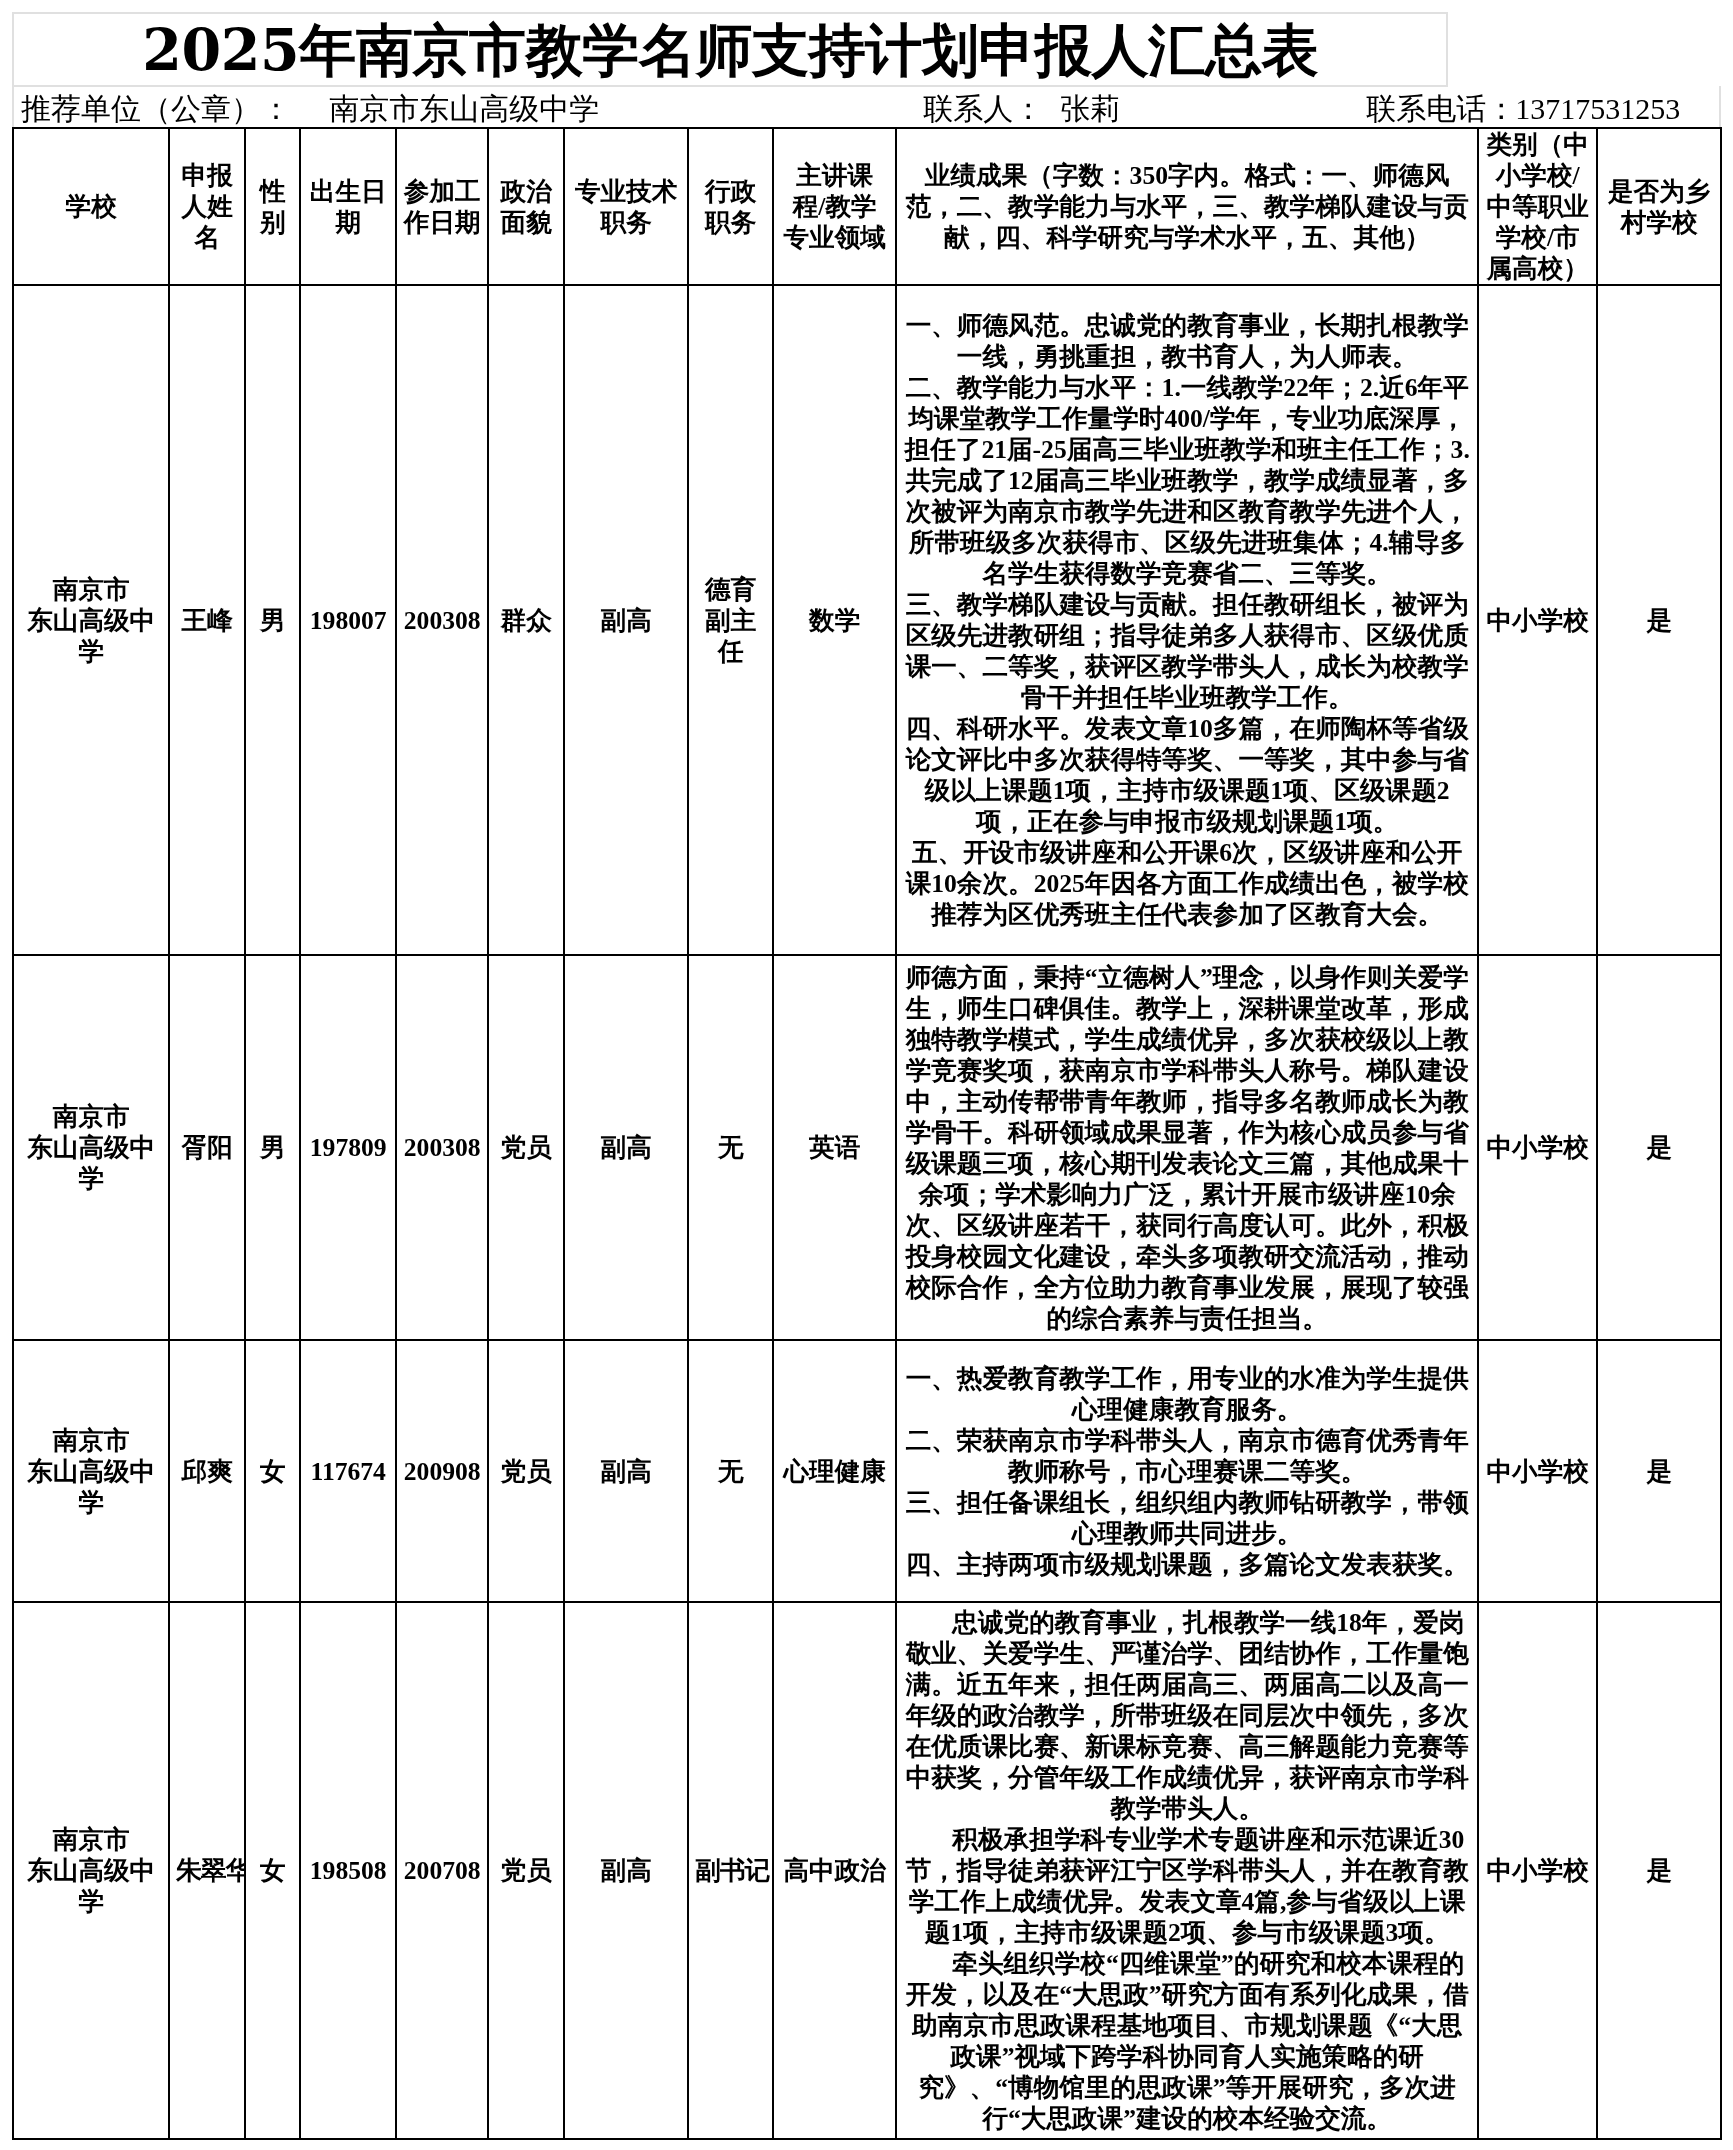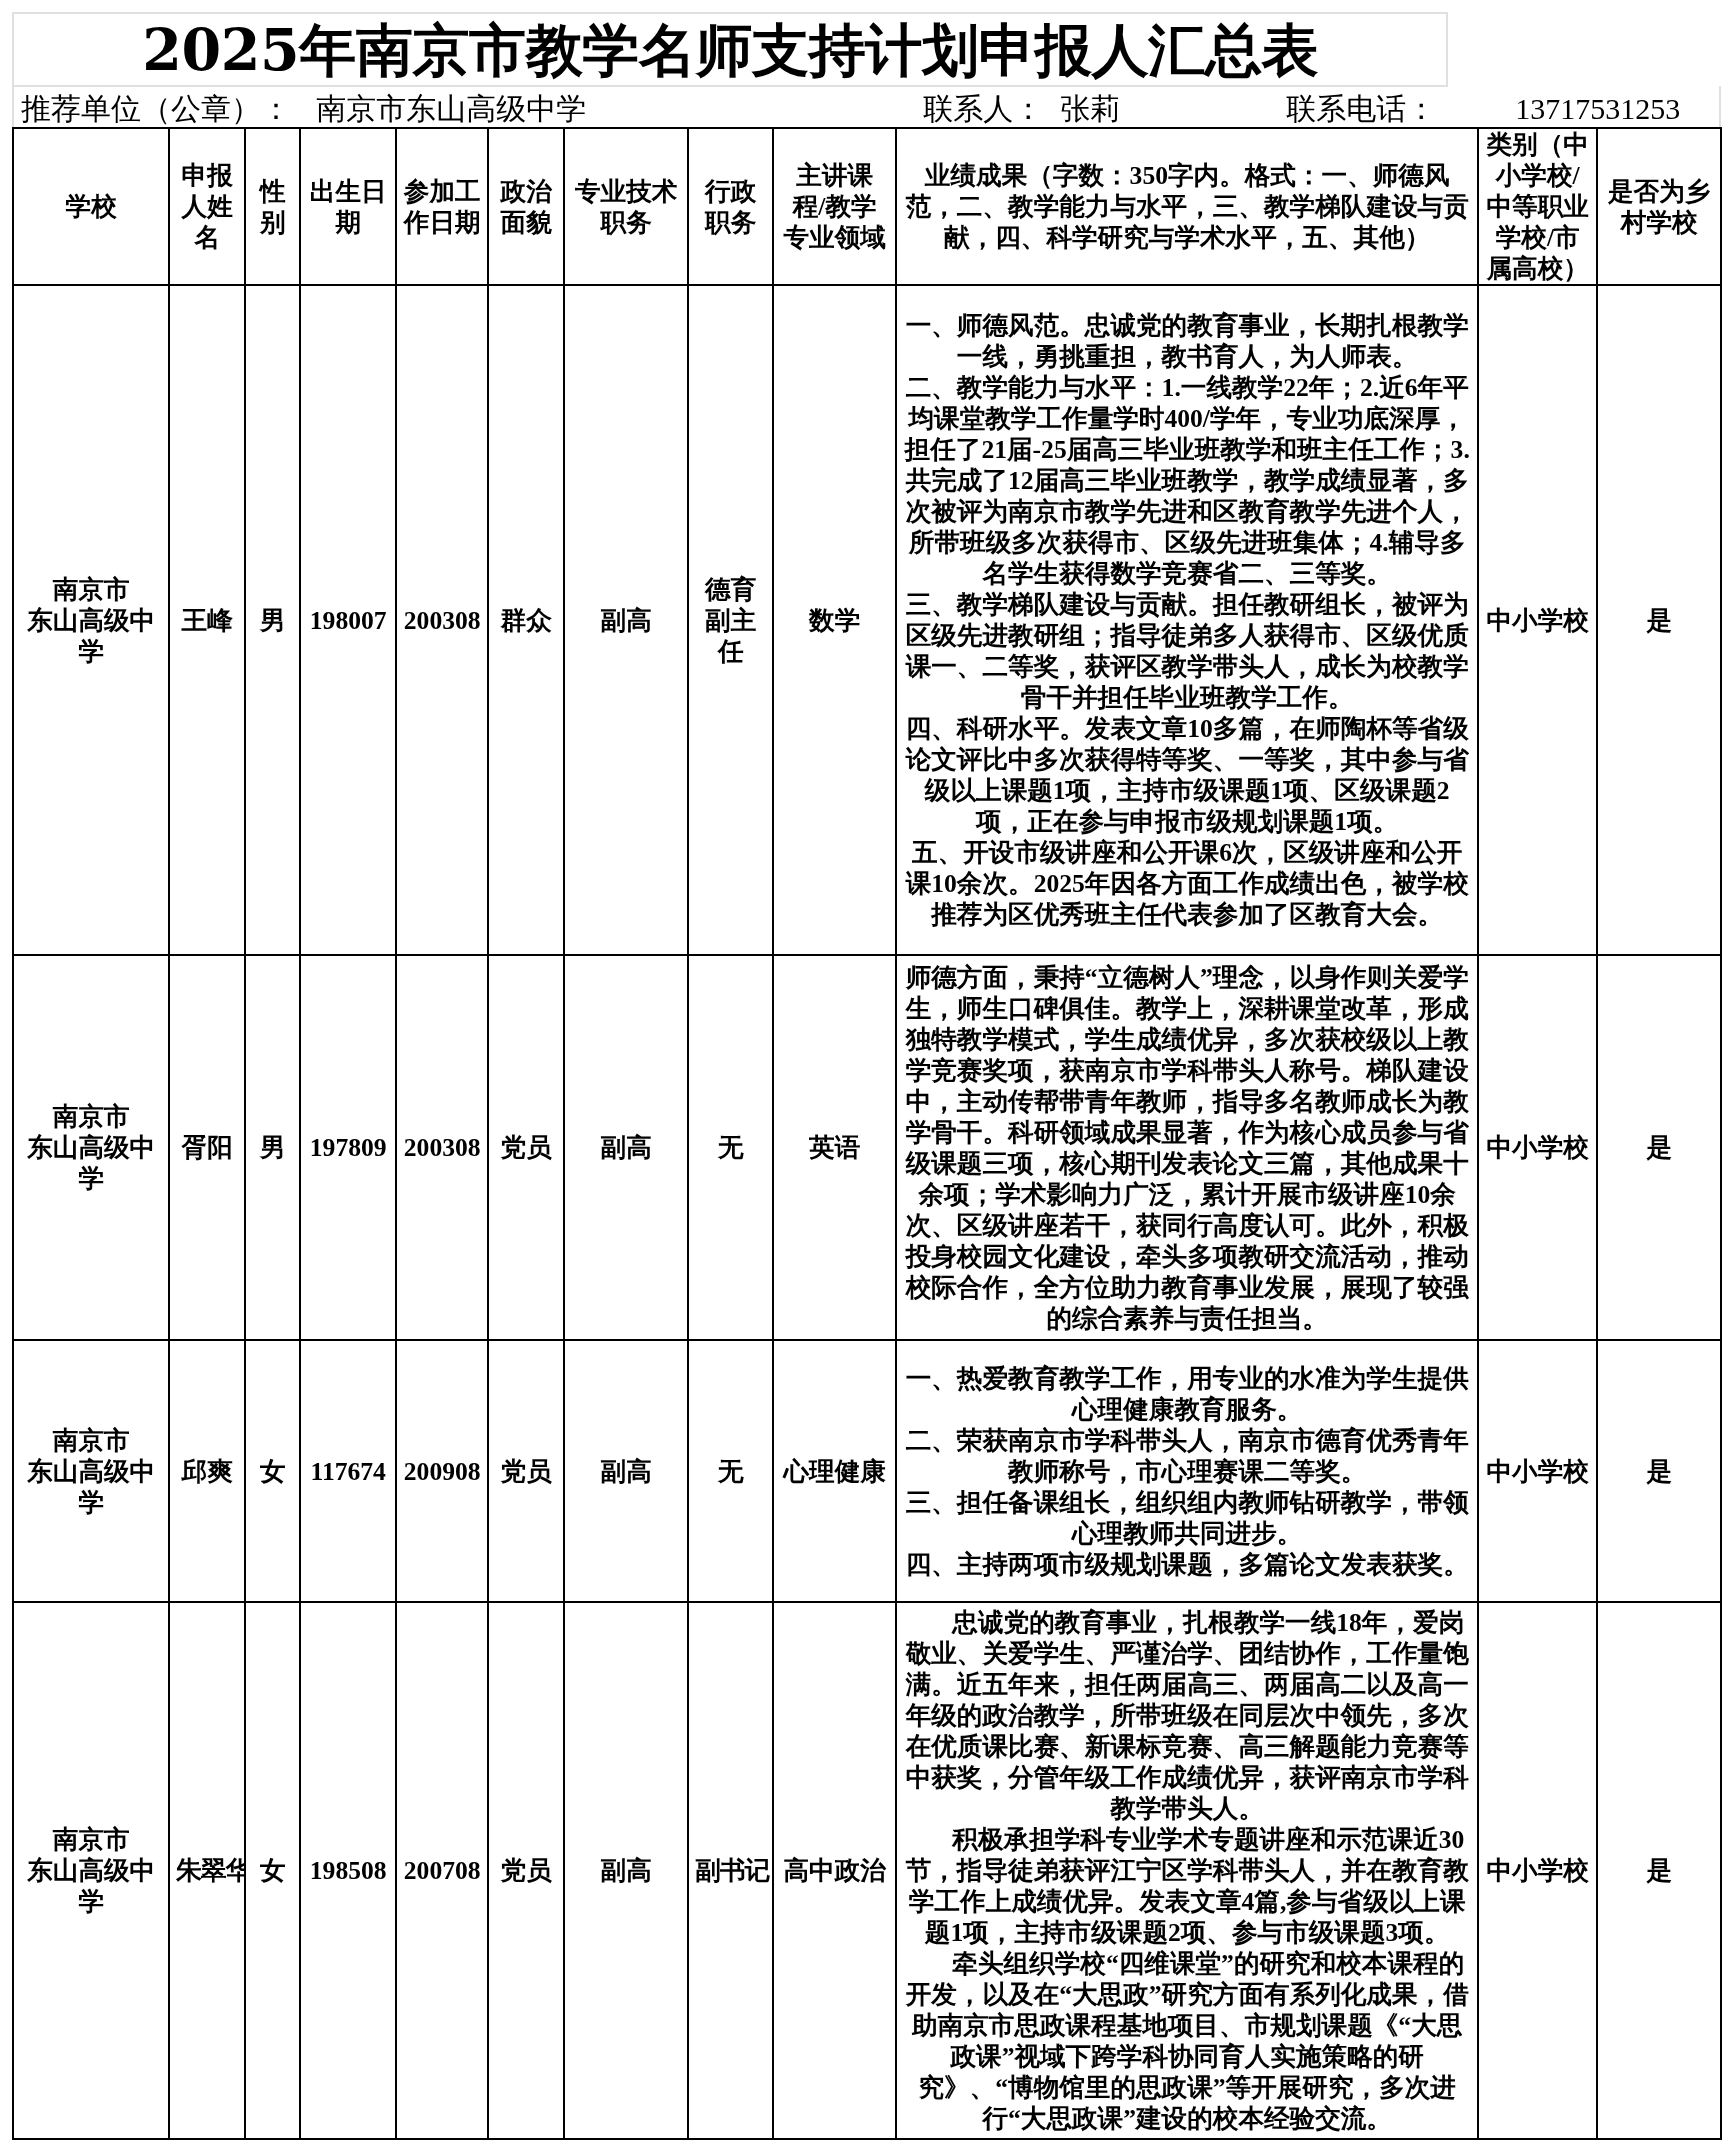--- a/index.html
+++ b/index.html
@@ -16,24 +16,24 @@
     font-family: "DejaVu Serif", "Liberation Serif", serif;
     font-weight: bold; font-size: 57px; line-height: 61px; letter-spacing: -0.4px;
   }
   .info-row {
     position: absolute; left: 12.2px; top: 86px; width: 1709px; height: 41px;
     box-sizing: border-box; border-left: 2.3px solid #e0e0e0; border-right: 2.3px solid #e0e0e0;
     font-size: 30px; line-height: 41px;
   }
   .info-row span { position: absolute; top: 2.3px; white-space: nowrap; }
   .info-unit-label { left: 6.9px; }
-  .info-unit-value { left: 302px; }
+  .info-unit-value { left: 315px; }
   .info-contact-label { left: 909px; }
   .info-contact-value { left: 1046px; }
-  .info-phone-label { left: 1272px; }
+  .info-phone-label { left: 1352px; }
   .info-phone-value { left: 1501px; }
 
   table.sheet {
     position: absolute; left: 12.2px; top: 127px; width: 1709px;
     border-collapse: collapse; table-layout: fixed;
     border: 2.3px solid #000;
   }
   table.sheet th, table.sheet td {
     border: 2.3px solid #000; padding: 0 6.1px;
     vertical-align: middle; text-align: center;

